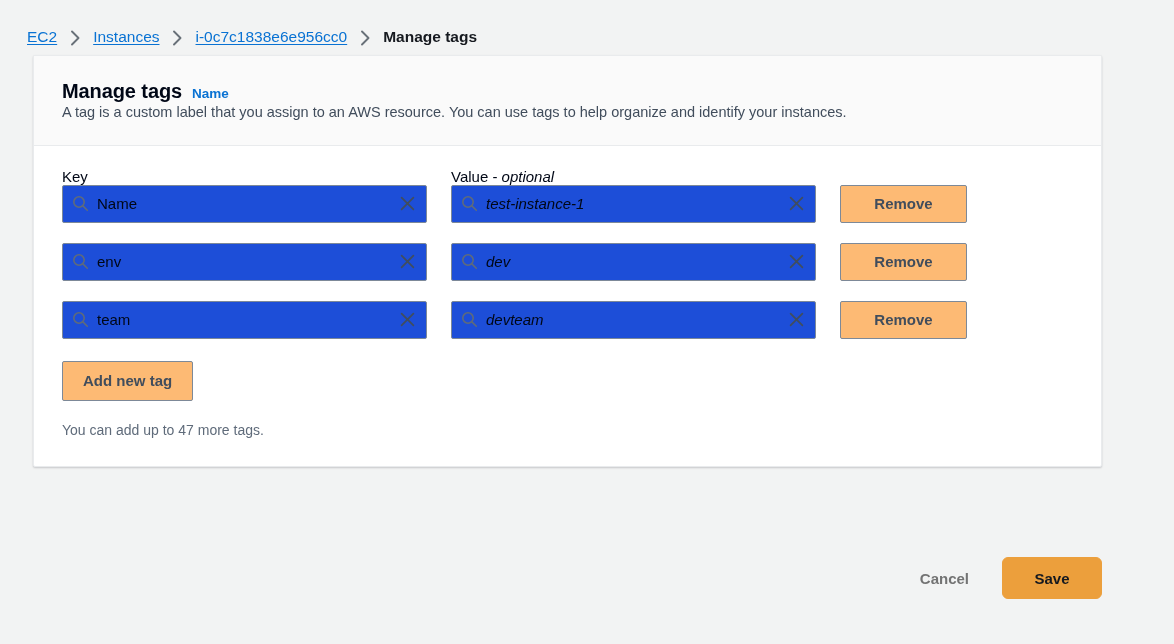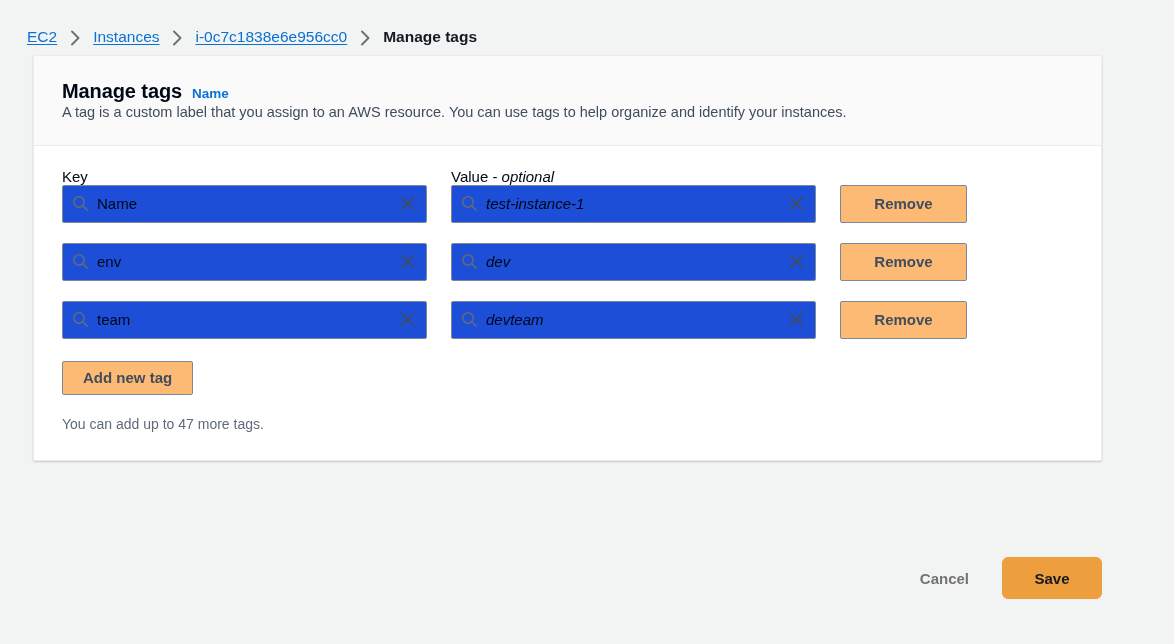--- a/index.html
+++ b/index.html
@@ -162,21 +162,21 @@
     display: inline-flex;
     align-items: center;
     justify-content: center;
     white-space: nowrap;
   }
   .btn-remove {
     width: 127px;
     height: 38px;
   }
   .btn-addtag {
-    height: 34px;
+    height: 40px;
     padding: 0 20px;
     margin-top: 2px;
   }
   .helper-text {
     margin-top: 21px;
     font-size: 14px;
     color: #5f6b7a;
   }
 
   

